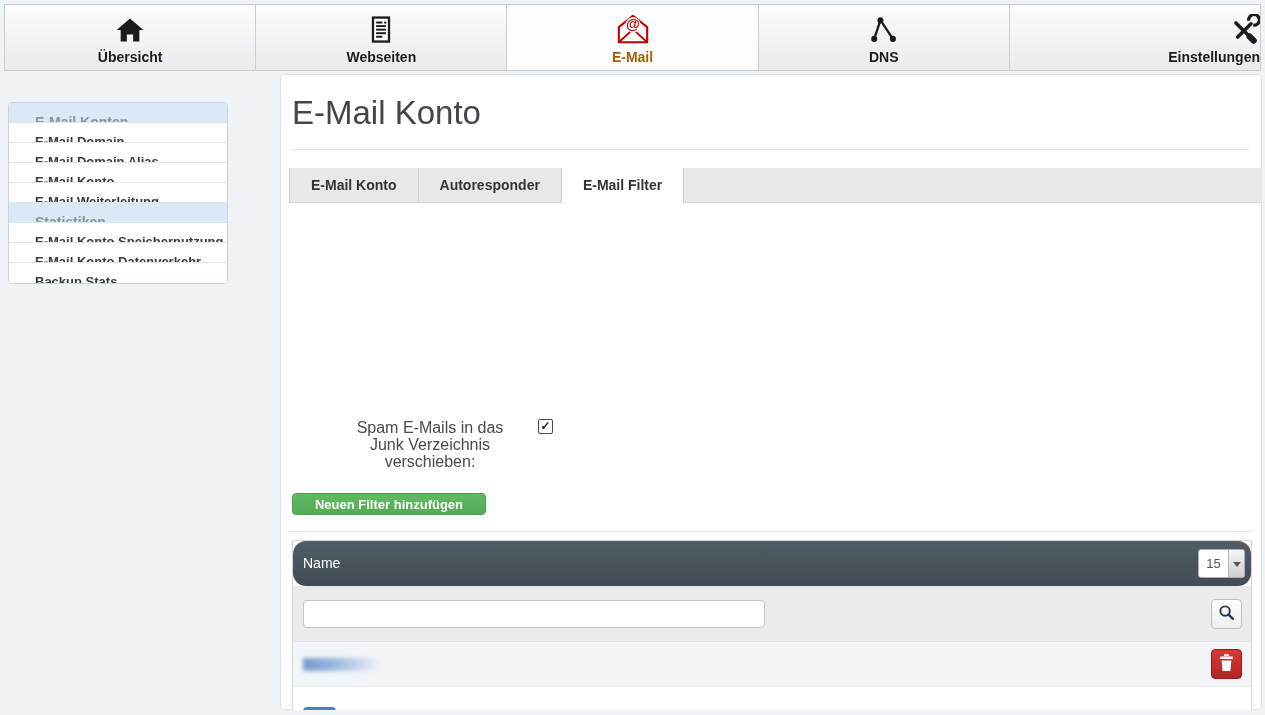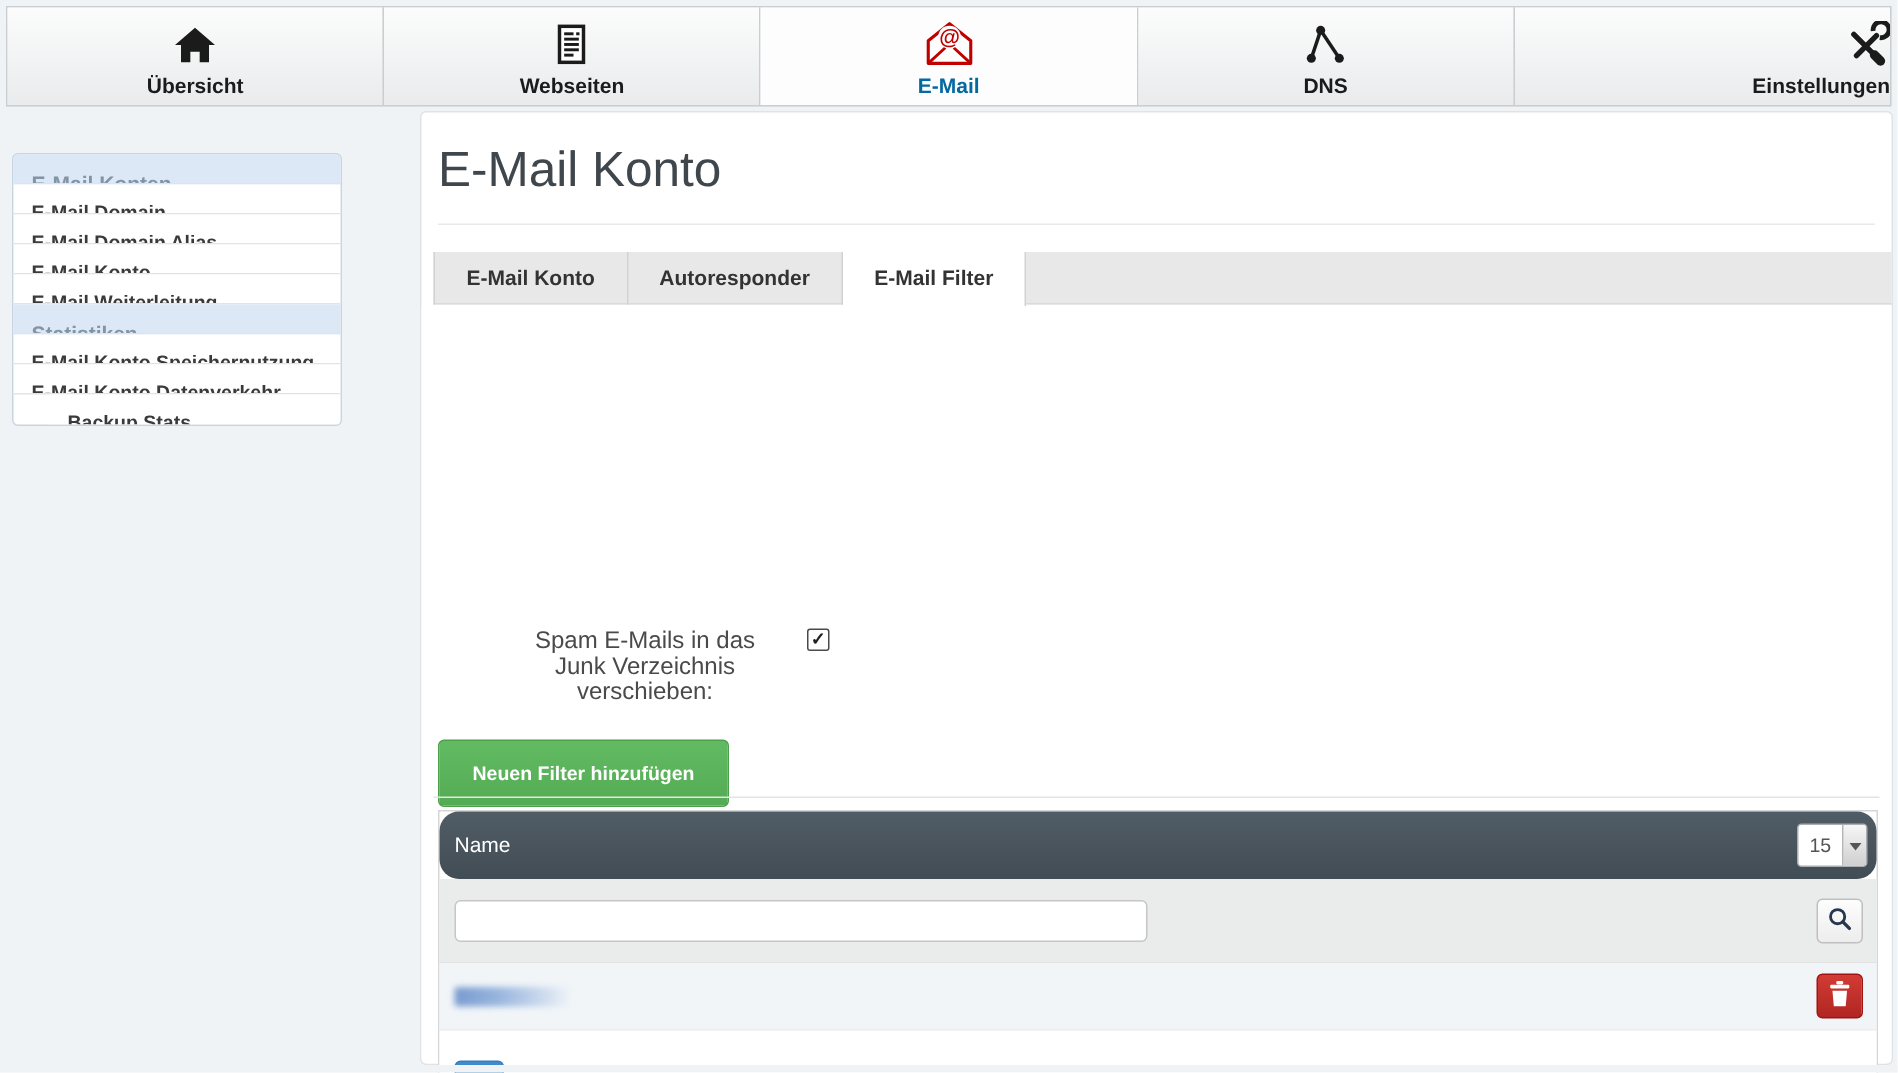--- a/index.html
+++ b/index.html
@@ -18,34 +18,34 @@
   }
   .nav-cell {
     flex:1; display:flex; flex-direction:column; align-items:center; justify-content:center;
     gap:3px; border-right:1px solid #c9ced2; cursor:pointer;
     background:linear-gradient(#fcfcfc,#e9ebec);
   }
   .nav-cell:last-child { border-right:none;align-items:flex-end; }
   .nav-cell.active { background:#fdfdfd; }
   .nav-icon { height:38px; display:flex; align-items:flex-end; justify-content:center; }
   .nav-label { font-size:14px; font-weight:bold; color:#1b1b1b; padding-bottom:2px; }
-  .nav-cell.active .nav-label { color:#0369a1; }
+  .nav-cell.active .nav-label { color:#a16207; }
 
   
   .sidebar {
     position:absolute; left:8px; top:102px; width:220px;
     background:#fff; border:1px solid #c7d5e2; border-radius:4px; overflow:hidden;
   }
   .side-row {
-    height:20px; line-height:38px; padding-left:12px;
+    height:20px; line-height:38px; padding-left:26px;
     font-size:13px; font-weight:bold; color:#3a3a3a;
     border-bottom:1px solid #dde4ea; background:#fff; cursor:pointer;
     white-space:nowrap; overflow:hidden;
   }
-  .side-row:last-child { border-bottom:none;margin-left:24px; }
+  .side-row:last-child { border-bottom:none; }
   .side-row.header {
     background:#dce8f5; color:#8295a6; font-size:14px; cursor:default;
   }
 
   
   .main-panel {
     position:absolute; left:280px; top:74px; width:982px; height:636px;
     background:#fff; border:1px solid #dfe3e6; border-radius:4px;
   }
   .page-title {
@@ -82,21 +82,21 @@
   }
   .checkbox {
     position:absolute; top:215px; left:257px; width:15px; height:15px;
     background:#fff; border:1px solid #4a4a4a; border-radius:2px;
     cursor:pointer; text-align:center;
   }
   .checkbox .mark { font-size:12px; font-weight:bold; color:#222; line-height:13px; display:block; }
 
   
   .btn-add-filter {
-    position:absolute; top:289px; left:11px; width:194px; height:45px;
+    position:absolute; top:289px; left:11px; width:194px; height:22px;
     background:linear-gradient(#62ba62,#53ab53); border:1px solid #4ca04c; border-radius:4px;
     color:#fff; font-size:13px; font-weight:bold; font-family:inherit; cursor:pointer;
   }
   .section-rule {
     position:absolute; top:327px; left:8px; right:8px; border-top:1px solid #e4e4e4;
   }
 
   
   .table-panel {
     position:absolute; top:336px; left:11px; width:960px; height:222px;

